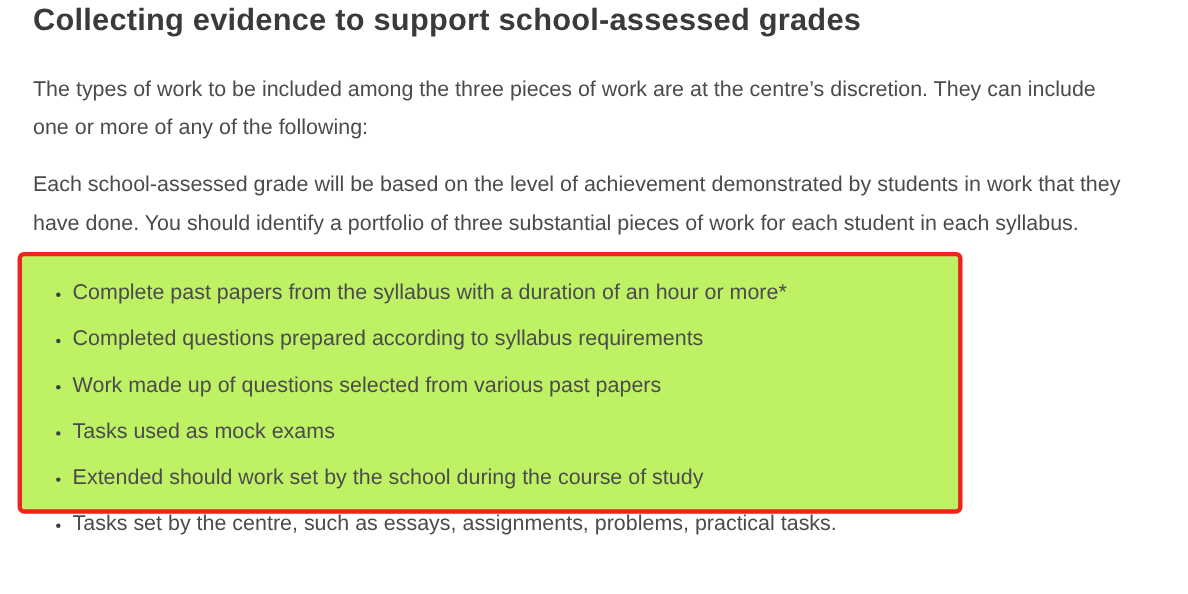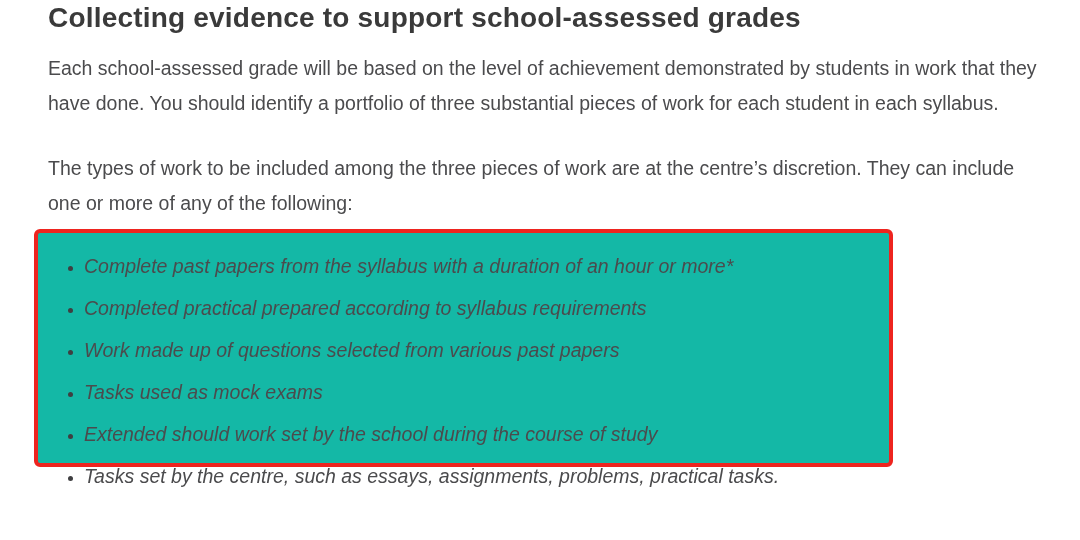--- a/index.html
+++ b/index.html
@@ -10,21 +10,20 @@
   .page {
     position: relative;
     width: 1080px;
     height: 540px;
     background: #ffffff;
     overflow: hidden;
     font-family: "Liberation Sans", "DejaVu Sans", sans-serif;
   }
   .content {
     padding: 0 30px;
-    margin-left: 18px;
   }
   h1.title {
     margin: 0;
     padding-top: 2px;
     font-size: 28px;
     line-height: 32px;
     font-weight: 700;
     color: #3a3a3a;
     letter-spacing: 0.2px;
   }
@@ -42,22 +41,21 @@
     margin-top: 30px;
   }
   .red-box {
     box-sizing: border-box;
     margin-left: -14px;
     margin-top: 8px;
     width: 859px;
     height: 238px;
     border: 4px solid #ee241f;
     border-radius: 6px;
-    background: #14b8a6;
-    font-style: italic;
+    background: #bef264;
   }
   ul.evidence {
     margin: 0;
     padding: 12px 0 0 46px;
     list-style: disc outside;
   }
   ul.evidence li {
     font-size: 19.5px;
     line-height: 42px;
     color: #4b4b4d;
@@ -68,28 +66,28 @@
   }
 </style>
 </head>
 <body>
 
 <div class="page">
   <div class="content">
 
     <h1 class="title">Collecting evidence to support school-assessed grades</h1>
 
+    <p class="para para-types">The types of work to be included among the three pieces of work are at the centre’s discretion. They can include one or more of any of the following:</p>
+
     <p class="para para-intro">Each school-assessed grade will be based on the level of achievement demonstrated by students in work that they have done. You should identify a portfolio of three substantial pieces of work for each student in each syllabus.</p>
-
-    <p class="para para-types">The types of work to be included among the three pieces of work are at the centre’s discretion. They can include one or more of any of the following:</p>
 
     <div class="red-box">
       <ul class="evidence">
         <li>Complete past papers from the syllabus with a duration of an hour or more*</li>
-        <li>Completed practical prepared according to syllabus requirements</li>
+        <li>Completed questions prepared according to syllabus requirements</li>
         <li>Work made up of questions selected from various past papers</li>
         <li>Tasks used as mock exams</li>
         <li>Extended should work set by the school during the course of study</li>
         <li>Tasks set by the centre, such as essays, assignments, problems, practical tasks.</li>
       </ul>
     </div>
 
   </div>
 </div>
 

